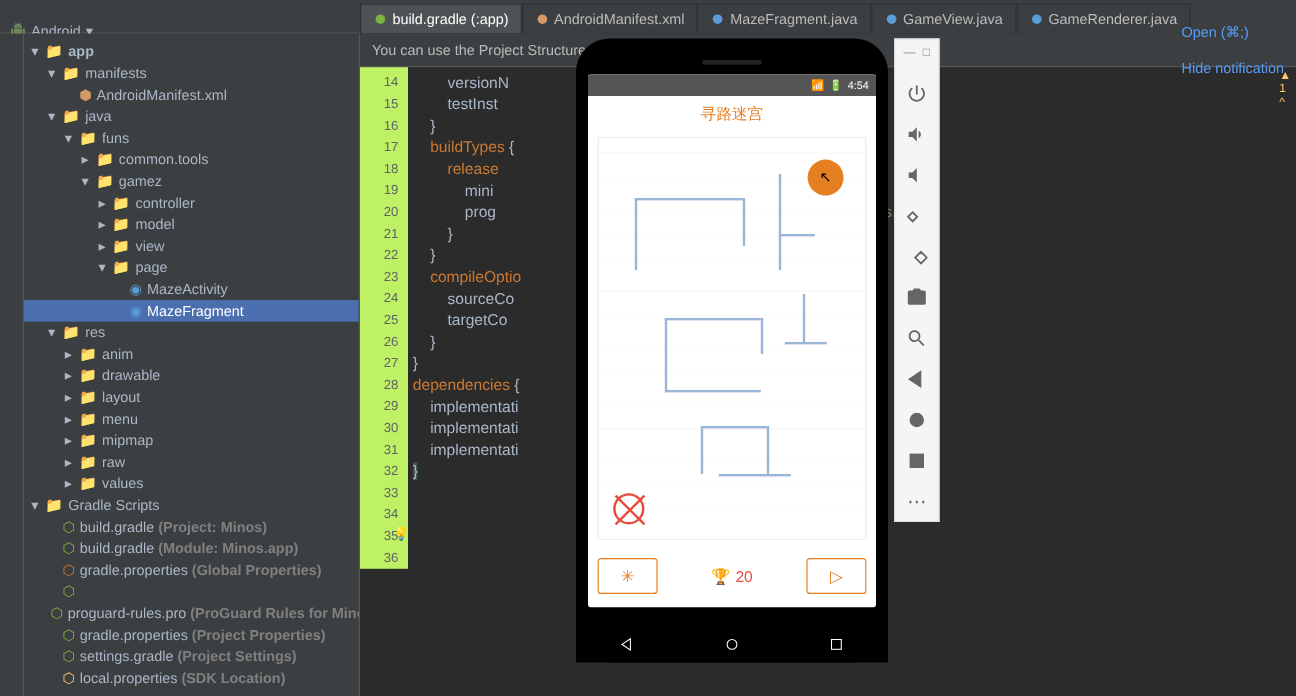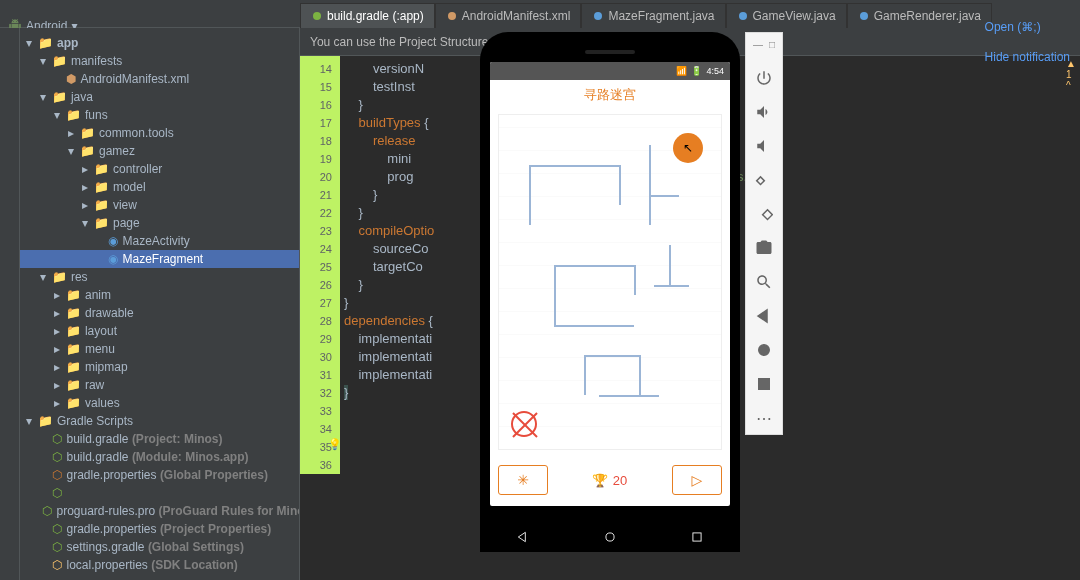--- a/index.html
+++ b/index.html
@@ -268,21 +268,21 @@
         <span>proguard-rules.pro <span class="muted">(ProGuard Rules for Minos.app)</span></span>
       </div>
       <div class="tree-item indent-1">
         <span class="arrow"></span>
         <span style="color:#7cb342">⬡</span>
         <span>gradle.properties <span class="muted">(Project Properties)</span></span>
       </div>
       <div class="tree-item indent-1">
         <span class="arrow"></span>
         <span style="color:#7cb342">⬡</span>
-        <span>settings.gradle <span class="muted">(Global Settings)</span></span>
+        <span>settings.gradle <span class="muted">(Project Settings)</span></span>
       </div>
       <div class="tree-item indent-1">
         <span class="arrow"></span>
         <span style="color:#ffc66d">⬡</span>
         <span>local.properties <span class="muted">(SDK Location)</span></span>
       </div>
     </div>
 
   <div class="editor">
     <div class="notice-bar">

